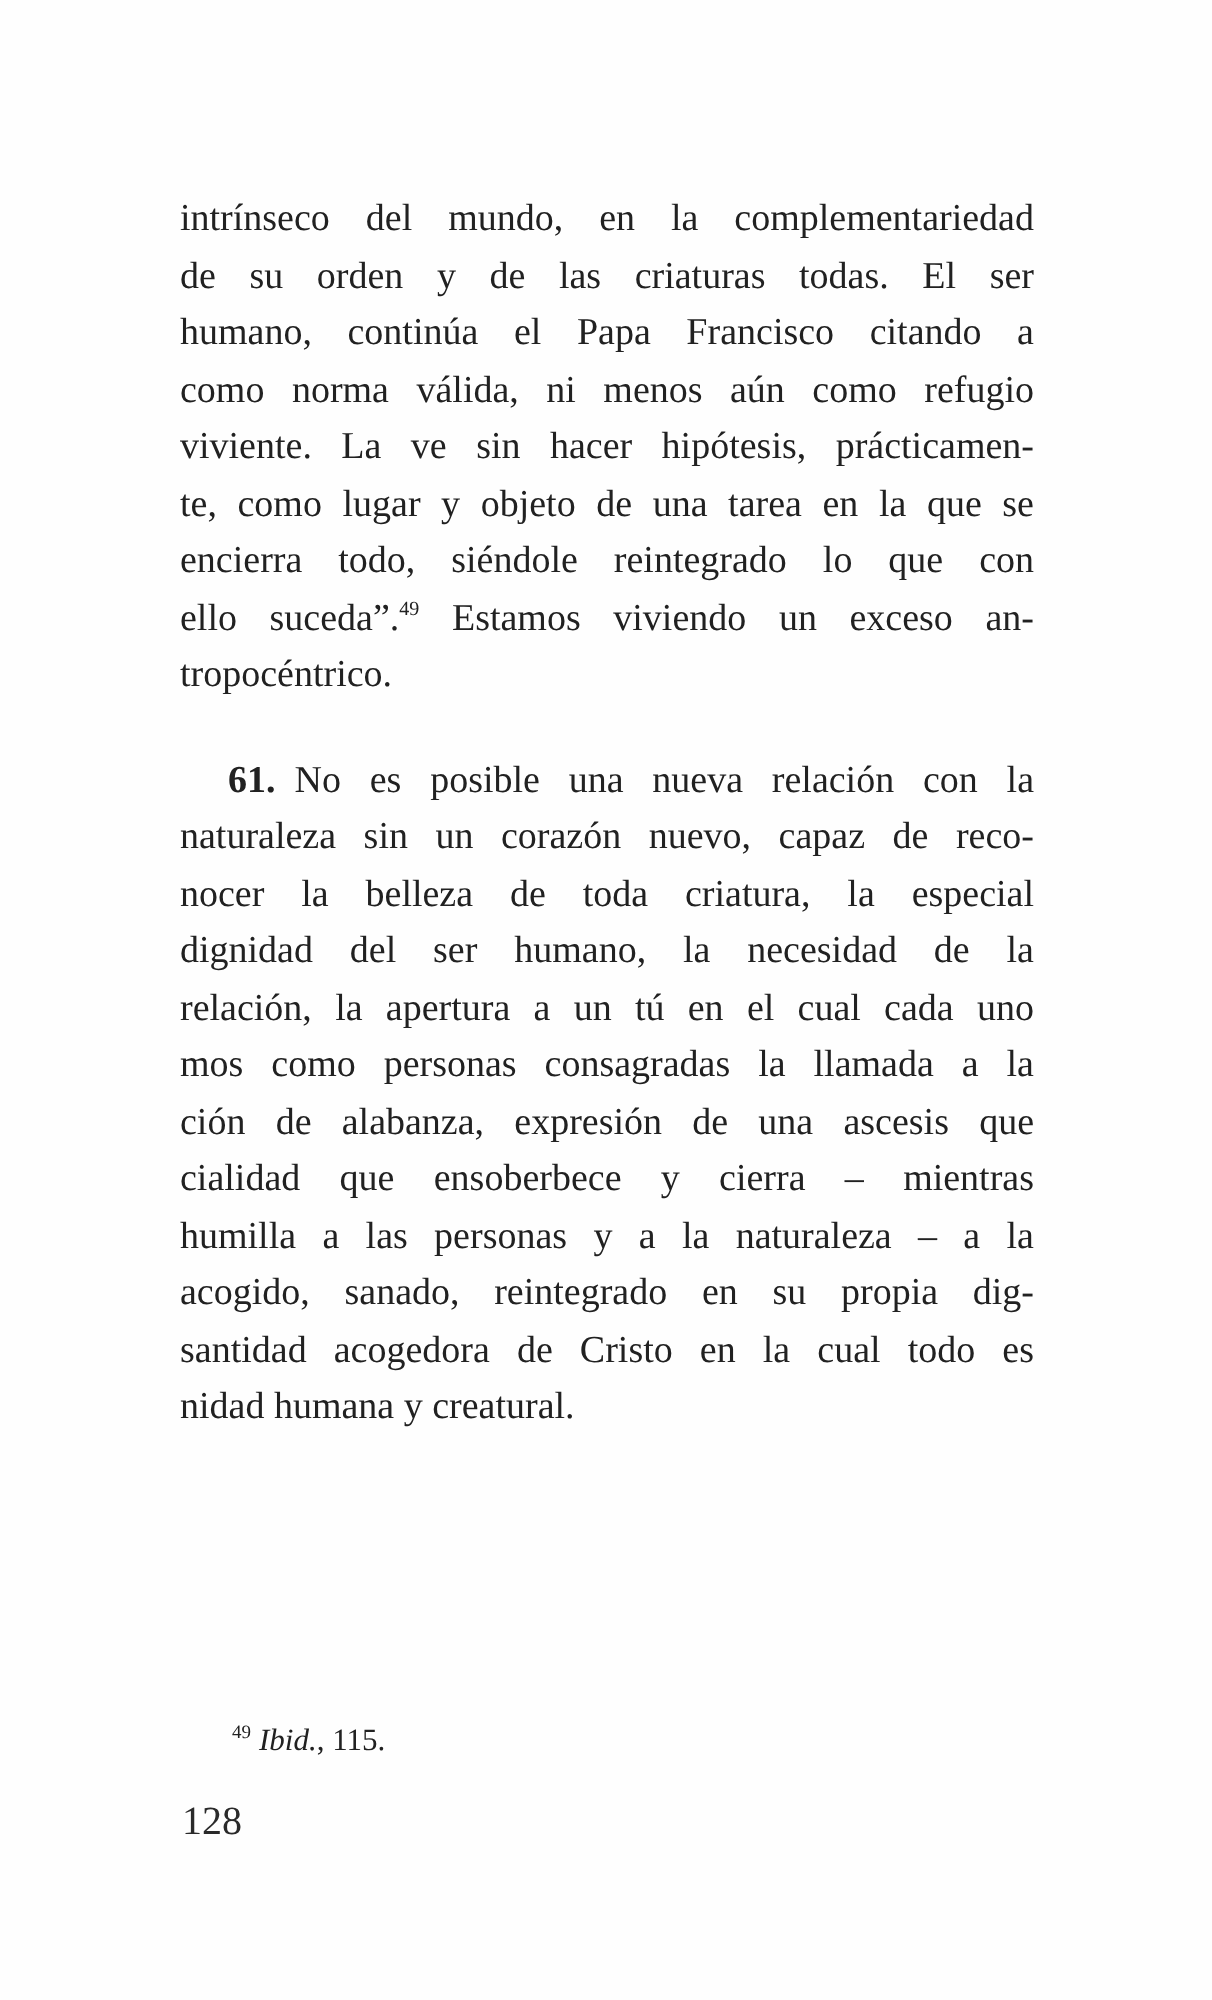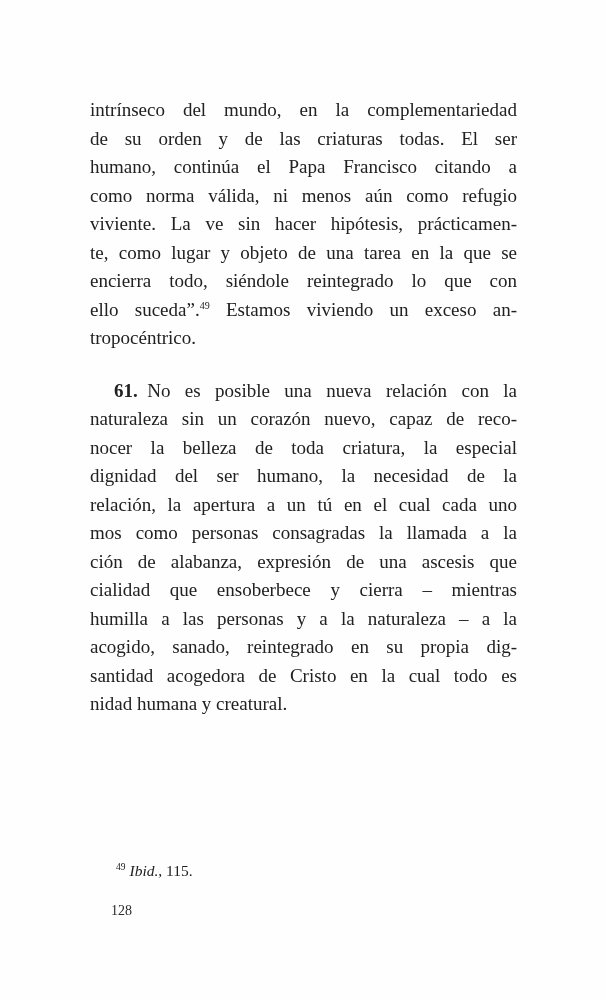--- a/index.html
+++ b/index.html
@@ -49,24 +49,23 @@
     font-size: 9.5px;
     vertical-align: super;
     line-height: 0;
     margin-right: 4px;
   }
   .fn-italic { font-style: italic; }
   .page-number {
     position: absolute;
     left: 91px;
     top: 898px;
-    font-size: 14px;
+    font-size: 20px;
     line-height: 26px;
     color: #2a2a2a;
-    margin-left: 20px;
   }
 </style>
 </head>
 <body>
 
 <div class="page">
   <div class="text-block" id="paragraphs">
       <div class="para">
         <div class="line"><span>intrínseco del mundo, en la complementariedad</span></div>
         <div class="line"><span>de su orden y de las criaturas todas. El ser</span></div>

